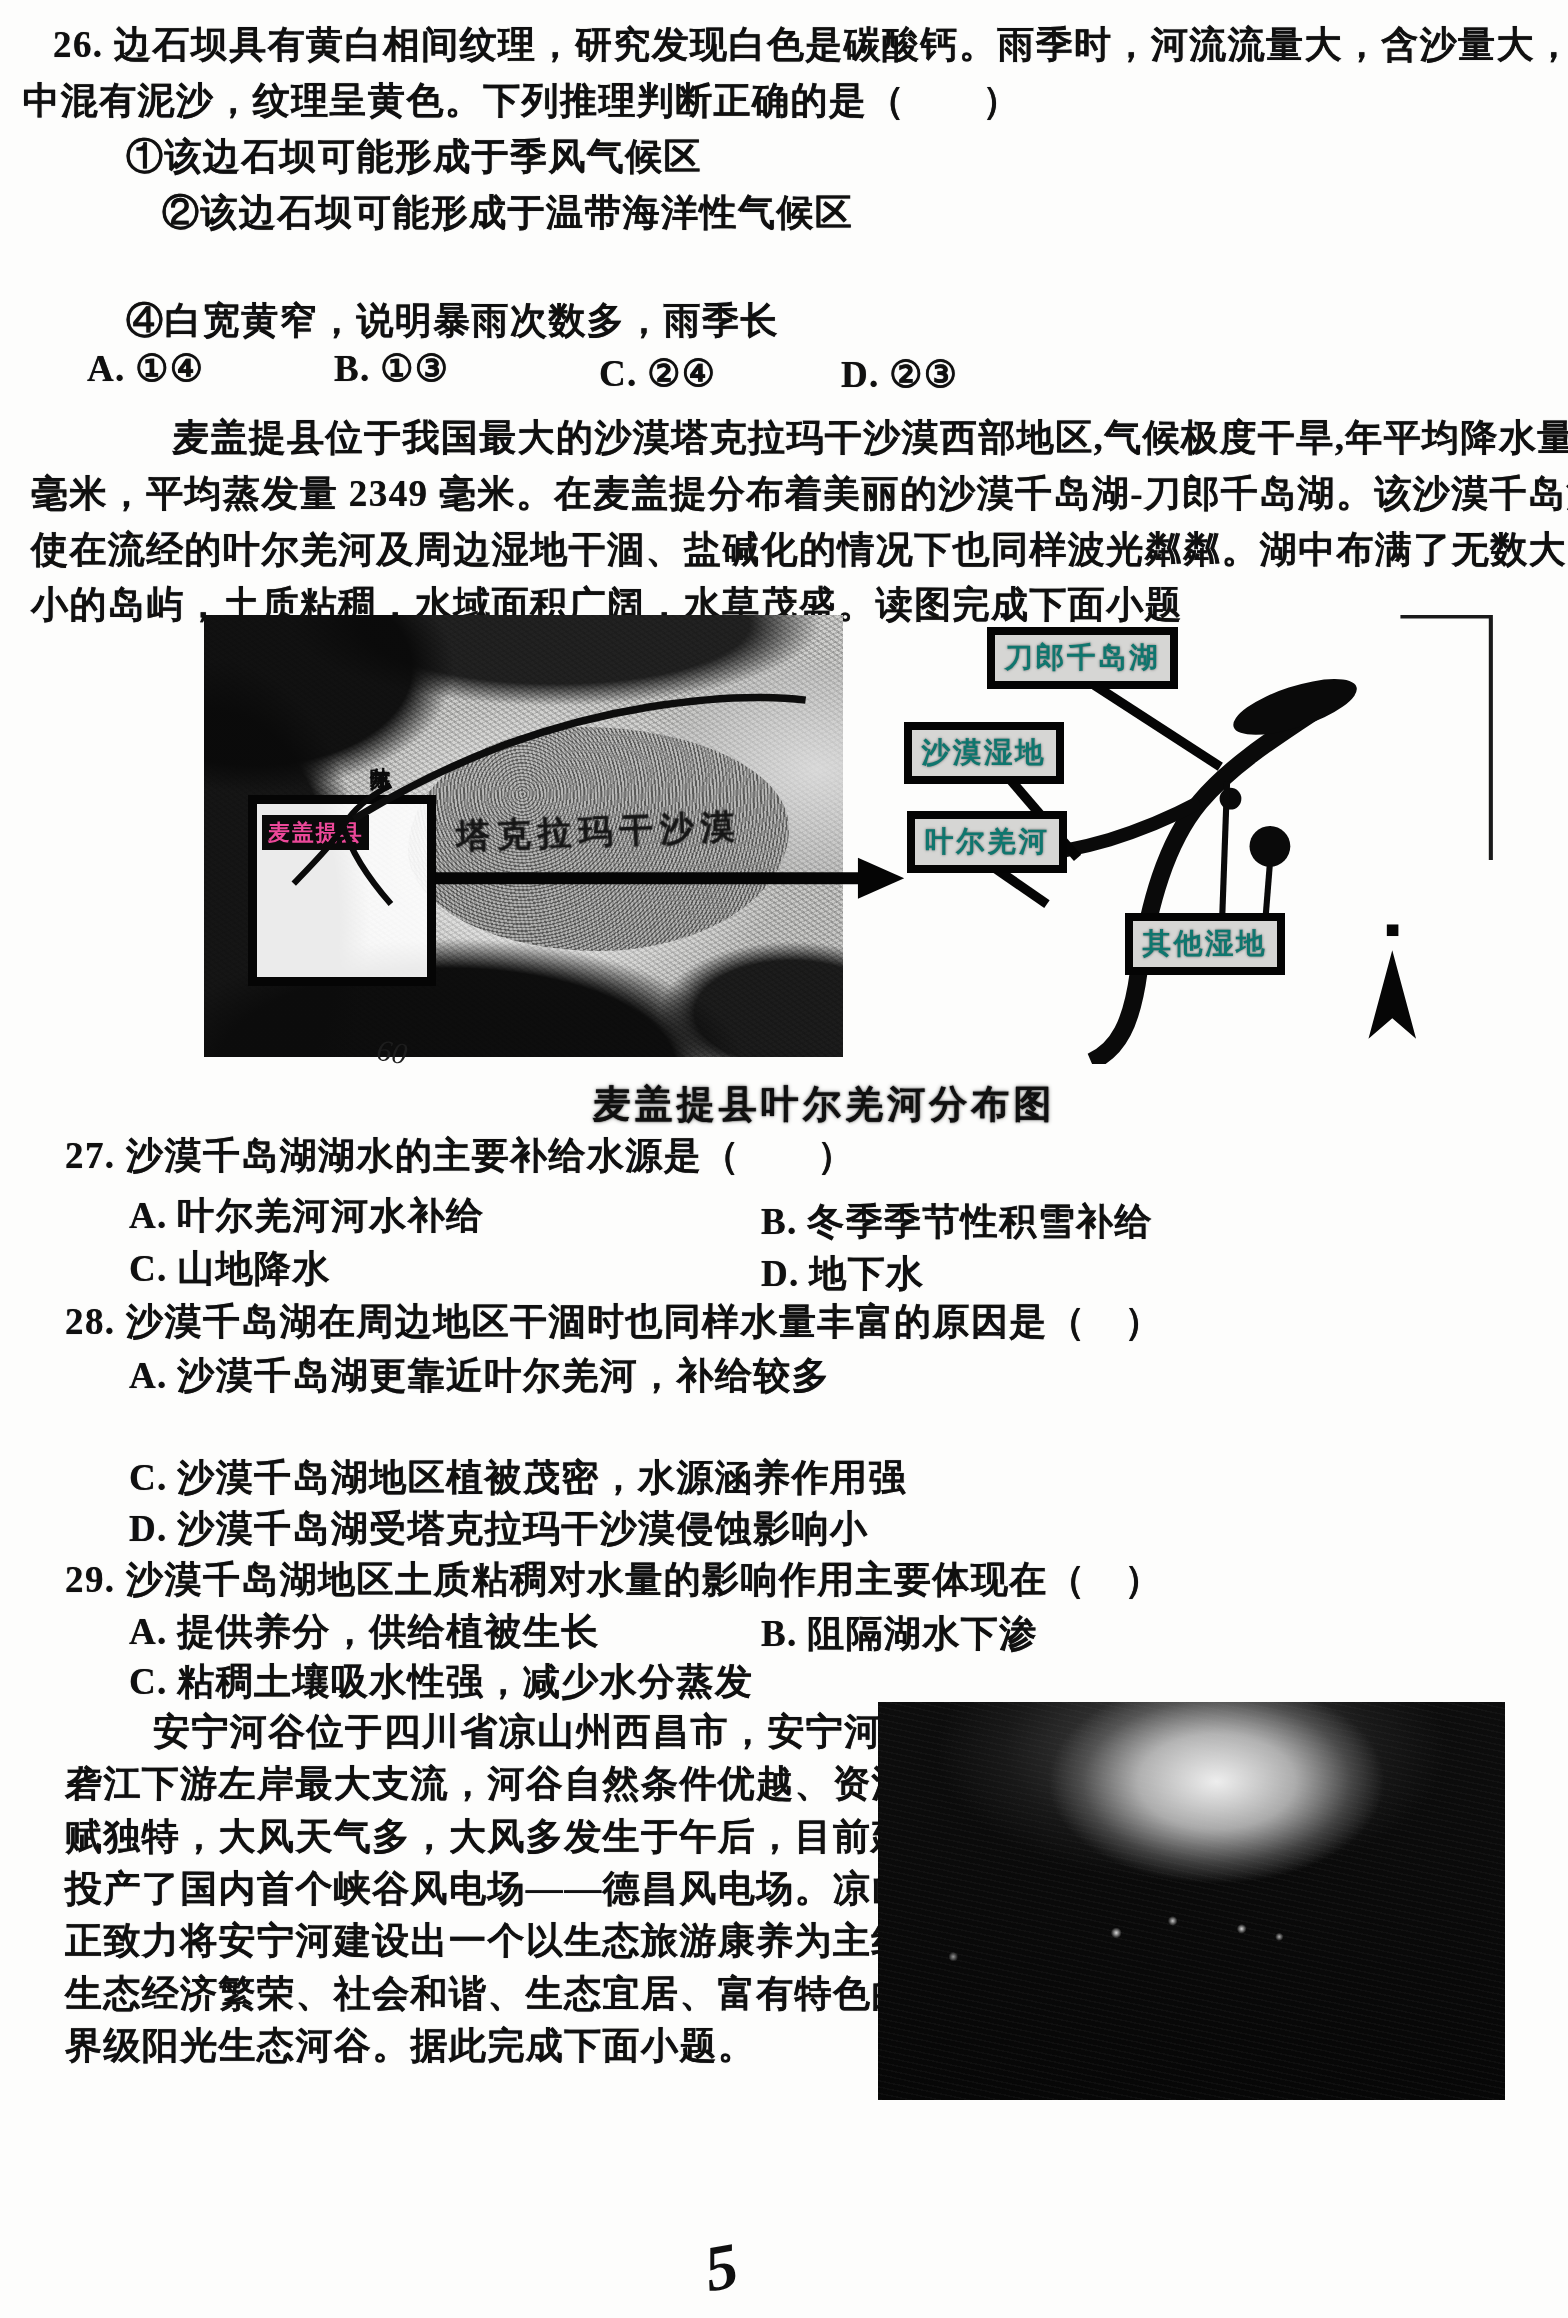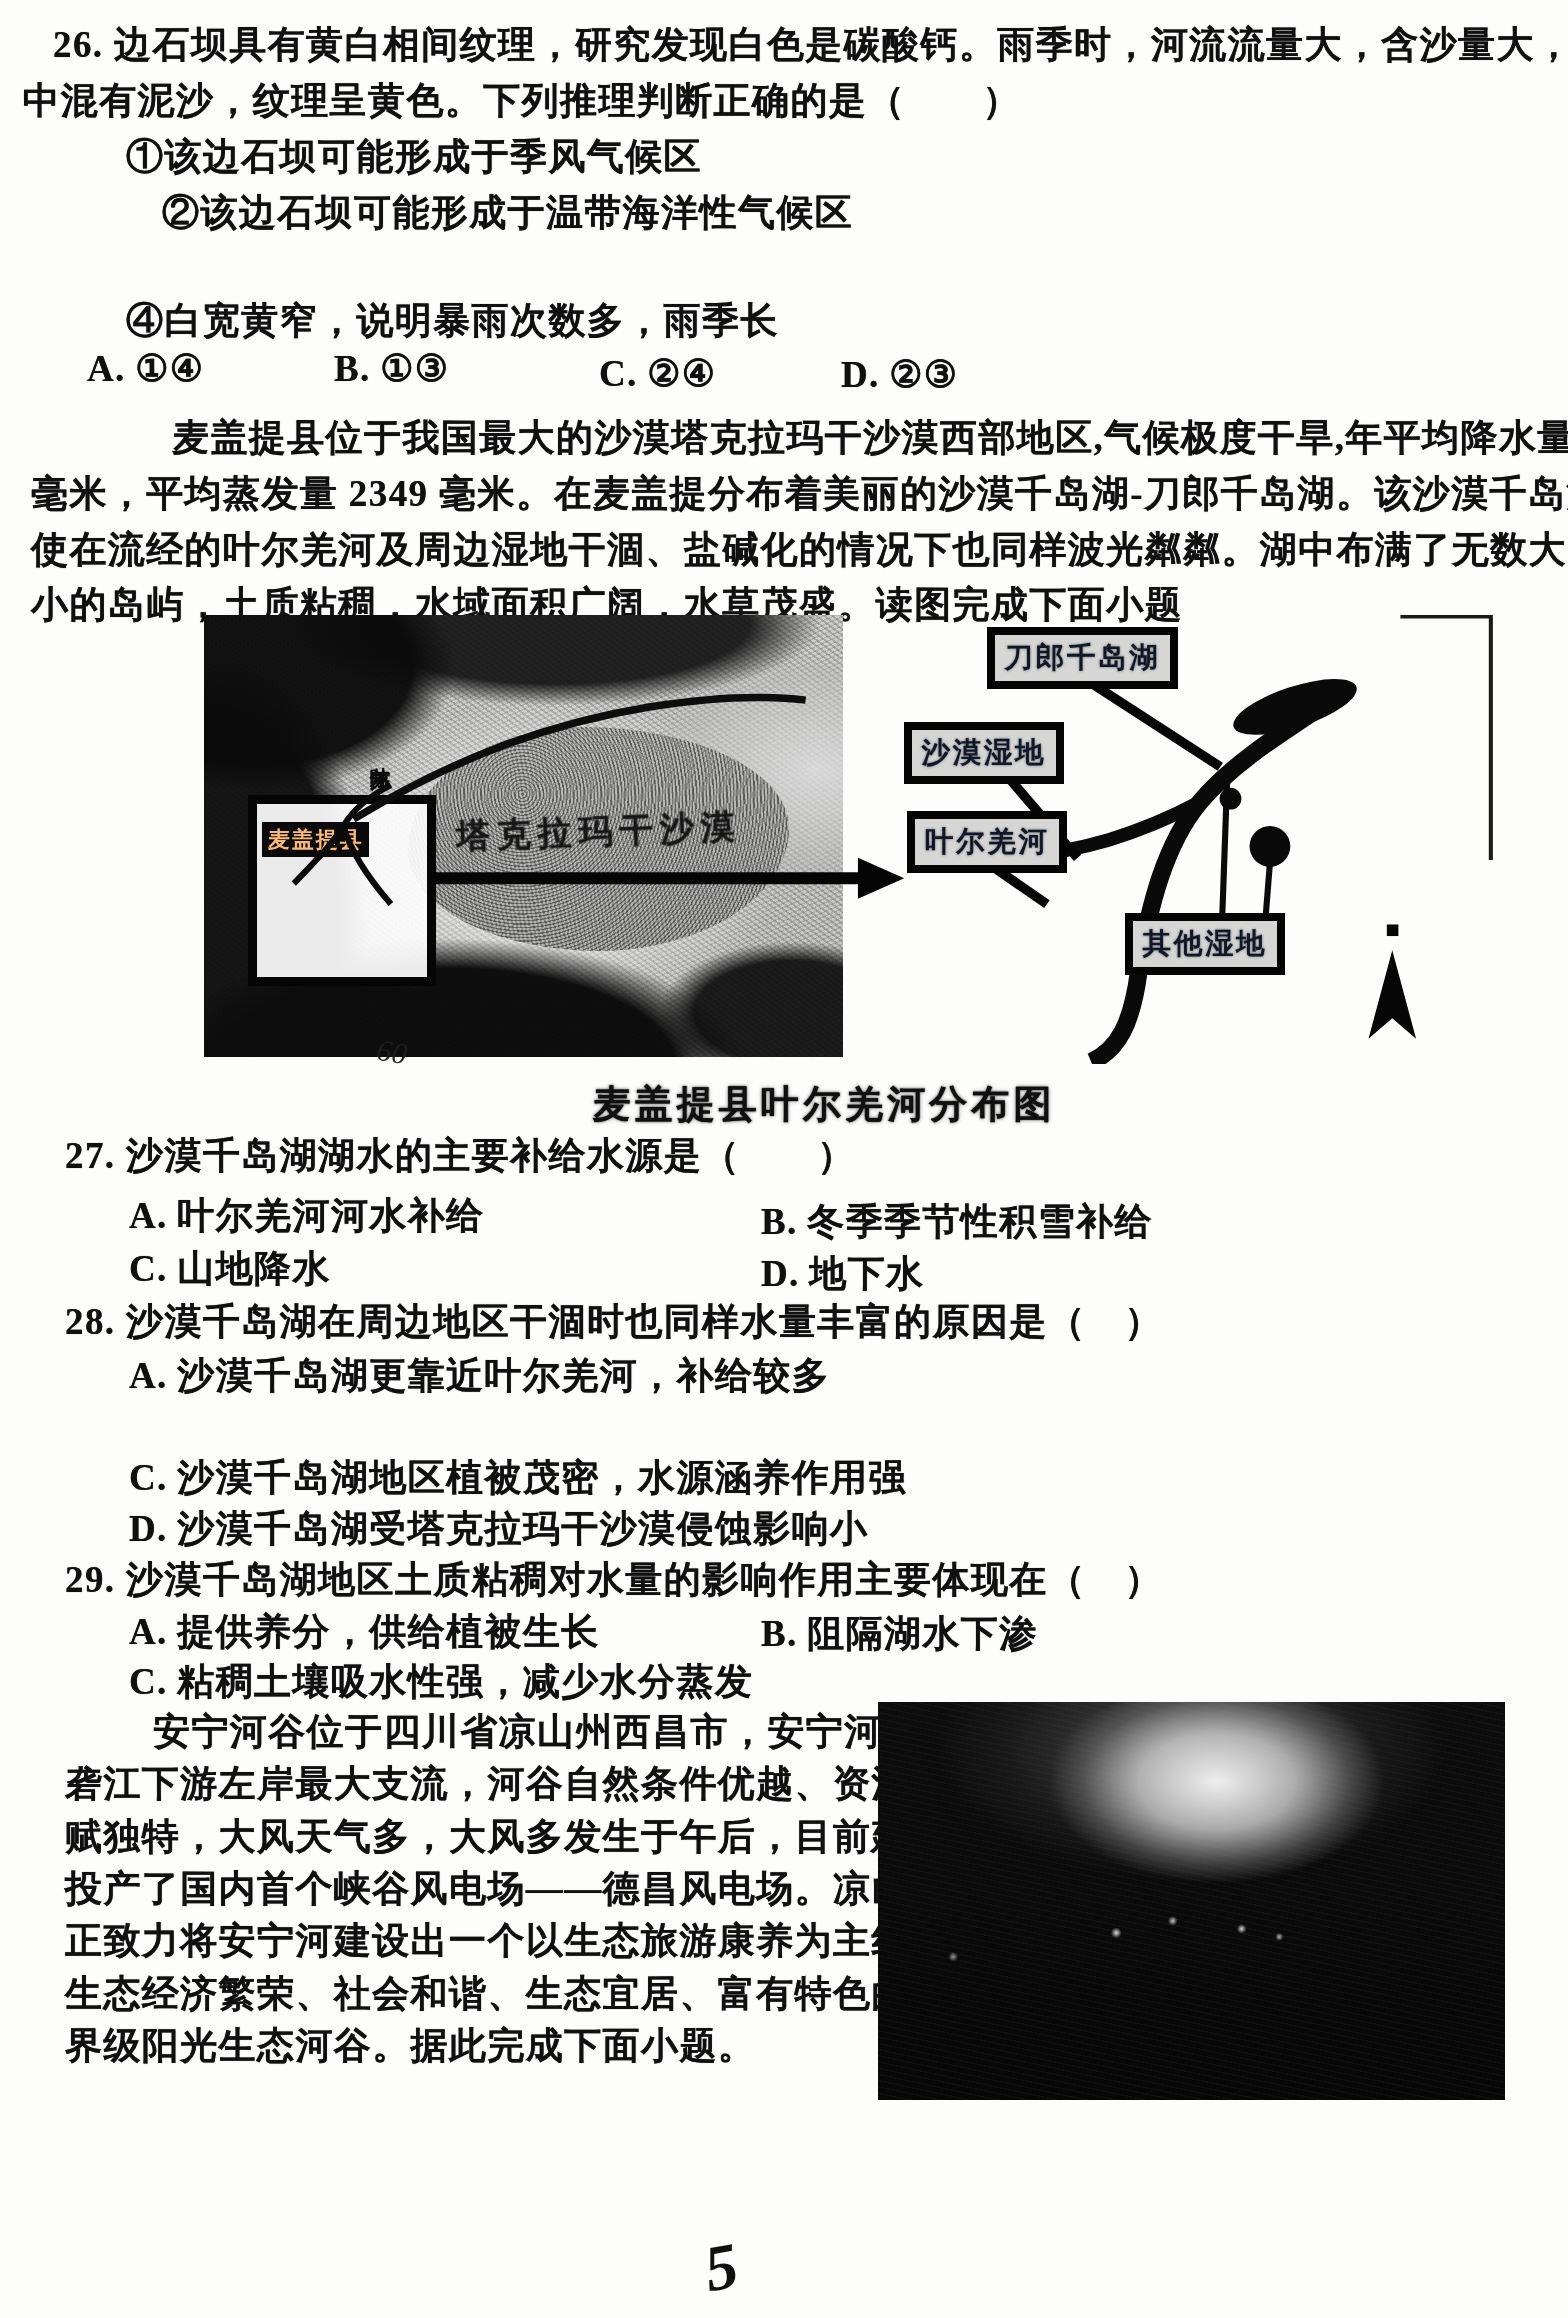--- a/index.html
+++ b/index.html
@@ -52,40 +52,40 @@
     transform:rotate(-2deg);
     text-shadow:0 0 2px rgba(0,0,0,.6);
     filter:blur(0.4px);
     white-space:nowrap;
   }
   .inset{
     position:absolute;left:44px;top:180px;width:170px;height:173px;
     border:9.5px solid #050505;background:rgba(252,252,252,.93);
   }
   .inset-label{
-    position:absolute;left:5.4px;top:18px;padding:2.7px 5.4px;
-    background:#0a0a0a;color:#fdba74;font-size:22px;font-weight:700;
+    position:absolute;left:5.4px;top:11px;padding:2.7px 5.4px;
+    background:#0a0a0a;color:#ec4899;font-size:22px;font-weight:700;
     letter-spacing:2px;white-space:nowrap;filter:blur(0.3px);
   }
   .river-small-label{
     position:absolute;left:162px;top:135px;
     font-size:20.4px;font-weight:700;color:#0c0c0c;letter-spacing:1.4px;
     writing-mode:vertical-rl;filter:blur(0.3px);
   }
   .pen-mark{
     position:absolute;left:173px;top:420px;
     font-size:30px;font-weight:400;color:#1d1d1d;
     transform:rotate(9deg);font-style:italic;
   }
   .right-map{position:absolute;left:700px;top:0;width:595px;height:449px;}
   .map-label{
     position:absolute;
     border:8.2px solid #040404;
     background:#d6d6d4;
-    color:#0f172a;
+    color:#0f766e;
     font-size:28.5px;font-weight:700;letter-spacing:2.7px;
     padding:4.1px 9.5px;white-space:nowrap;
     filter:blur(0.5px);
     text-shadow:0 0 2.7px rgba(0,0,0,.55);
   }
   .fig svg{position:absolute;left:0;top:0;}
   .caption{
     position:absolute;left:0;width:100%;top:1079px;
     text-align:center;font-size:38px;font-weight:800;letter-spacing:4.1px;
     text-shadow:0 0 1.4px #000, 0 0 4.1px rgba(0,0,0,.45);

